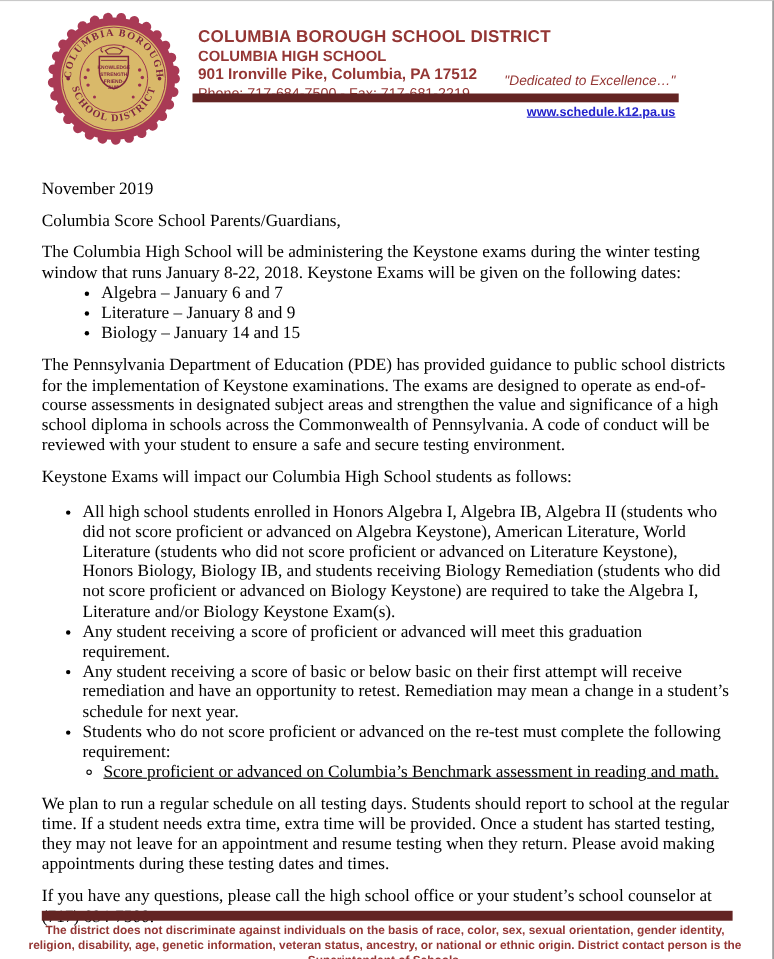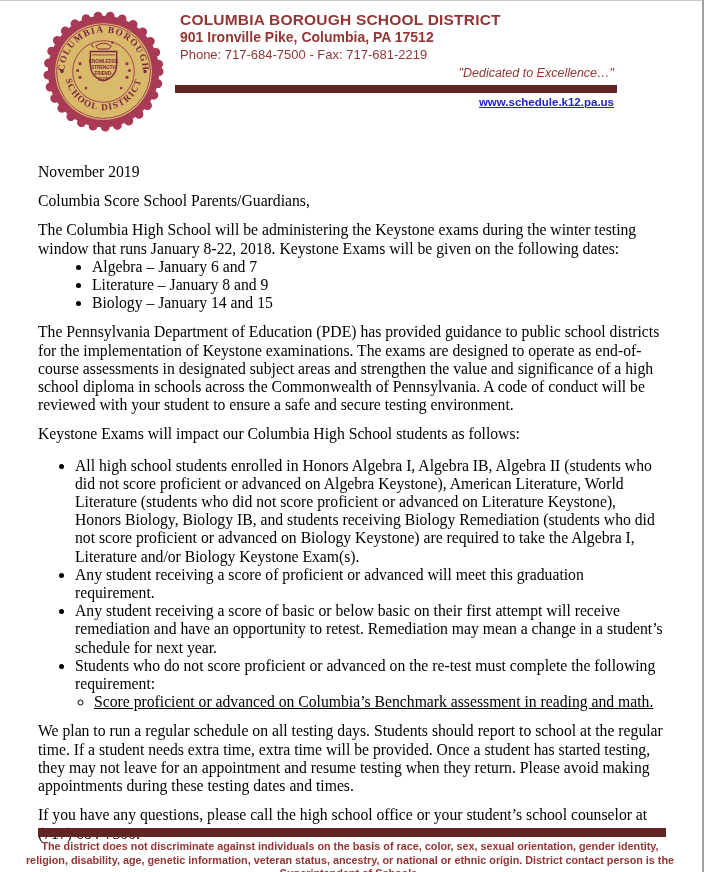--- a/index.html
+++ b/index.html
@@ -5,21 +5,21 @@
   html,body{margin:0;padding:0;background:#e8e8e8;}
   .page{
     position:relative;width:704px;height:872px;box-sizing:border-box;
     background:#ffffff;overflow:hidden;
     border-top:1px solid #c9c9c9;border-right:2px solid #9f9f9f;
     font-family:"Liberation Serif", serif;color:#000;
   }
   
   .letterhead{position:relative;height:152px;}
   .seal{position:absolute;left:40px;top:7px;width:127px;height:127px;}
-  .hdr-text{position:absolute;left:180px;top:10px;color:#943634;font-family:"Liberation Sans",sans-serif;}
+  .hdr-text{position:absolute;left:180px;top:24px;color:#943634;font-family:"Liberation Sans",sans-serif;}
   .district{font-size:15.5px;font-weight:bold;line-height:18px;letter-spacing:.2px;}
   .school{font-size:13.5px;font-weight:bold;line-height:16px;}
   .addr{font-size:14px;font-weight:bold;line-height:17px;}
   .phone{font-size:13px;line-height:15px;margin-top:1px;}
   .motto{position:absolute;top:65px;right:88px;color:#943634;font-family:"Liberation Sans",sans-serif;
          font-size:12.5px;font-style:italic;font-weight:500;}
   .hbar{position:absolute;left:175px;top:84px;width:442px;height:8px;background:#632423;}
   .website{position:absolute;top:95px;right:88px;color:#2222cc;font-family:"Liberation Sans",sans-serif;
            font-size:11.5px;font-weight:bold;text-decoration:underline;cursor:pointer;}
   
@@ -82,20 +82,21 @@
         <circle cx="89" cy="57" r="1.6"></circle>
           <circle cx="91.5" cy="64" r="1.6"></circle>
           <circle cx="89" cy="71" r="1.6"></circle>
         <circle cx="47" cy="82" r="1.4"></circle>
           <circle cx="83" cy="82" r="1.4"></circle>
       </g>
     </svg>
 
     <div class="hdr-text">
       <div class="district">COLUMBIA BOROUGH SCHOOL DISTRICT</div>
+      <div class="school">COLUMBIA HIGH SCHOOL</div>
       <div class="addr">901 Ironville Pike, Columbia, PA  17512</div>
       <div class="phone">Phone:  717-684-7500  -  Fax:  717-681-2219</div>
     </div>
 
     <div class="motto">"Dedicated to Excellence…"</div>
     <div class="hbar"></div>
     <a class="website">www.schedule.k12.pa.us</a>
   </header>
 
   <main class="body">

